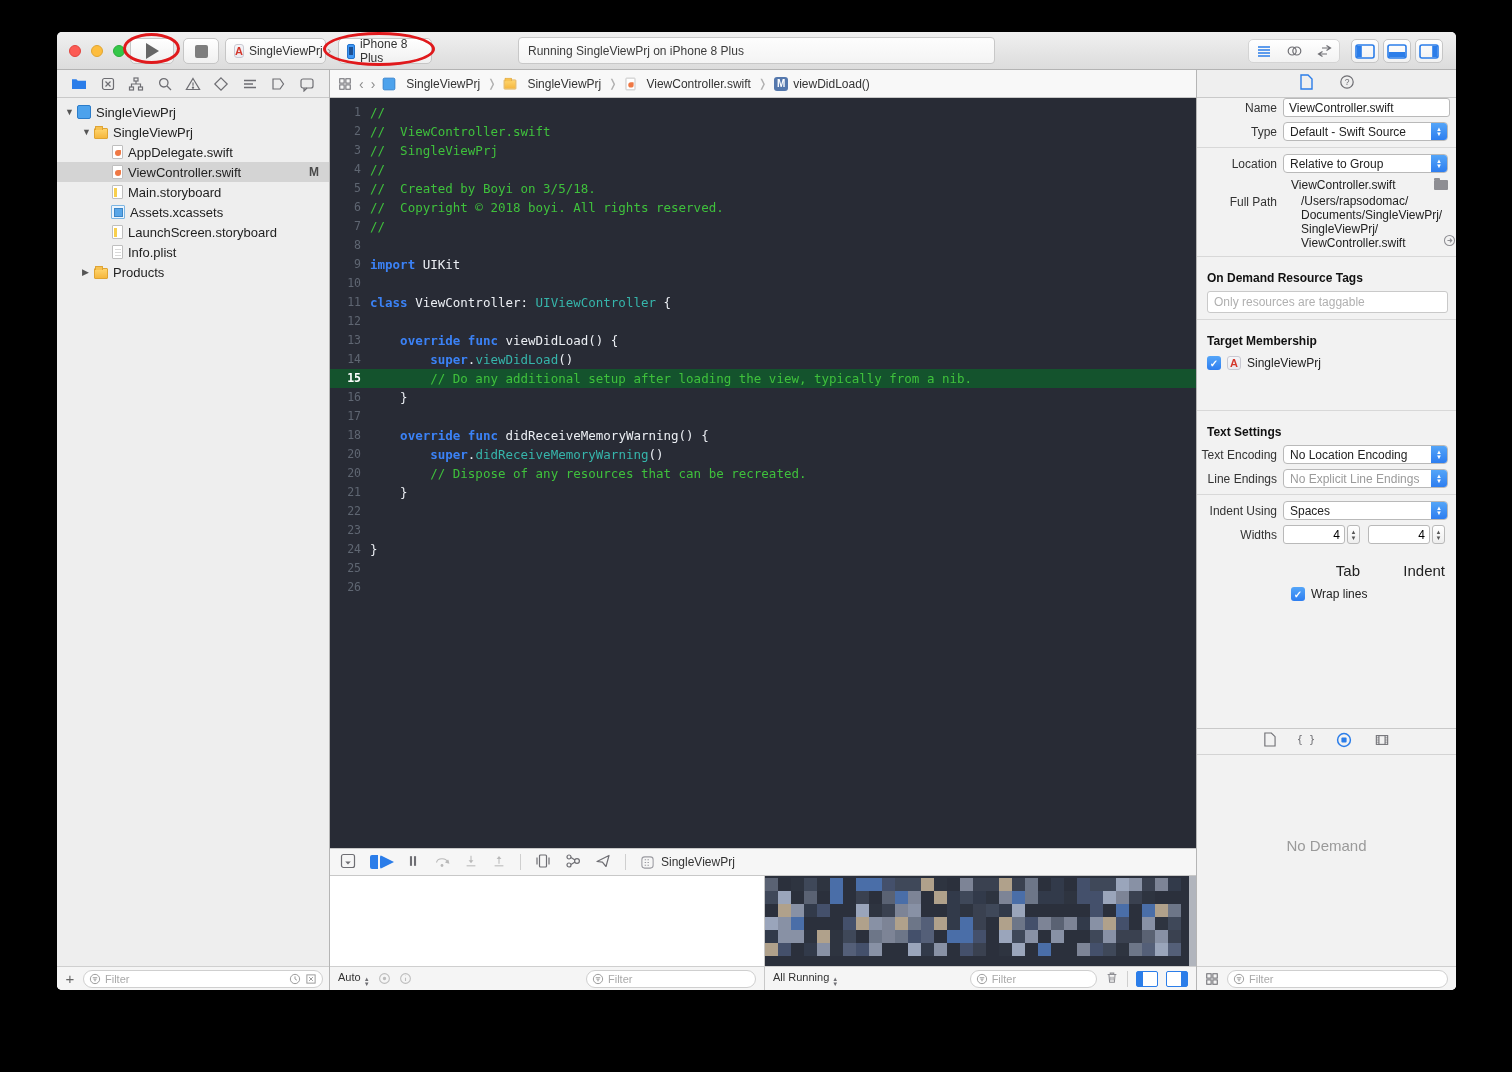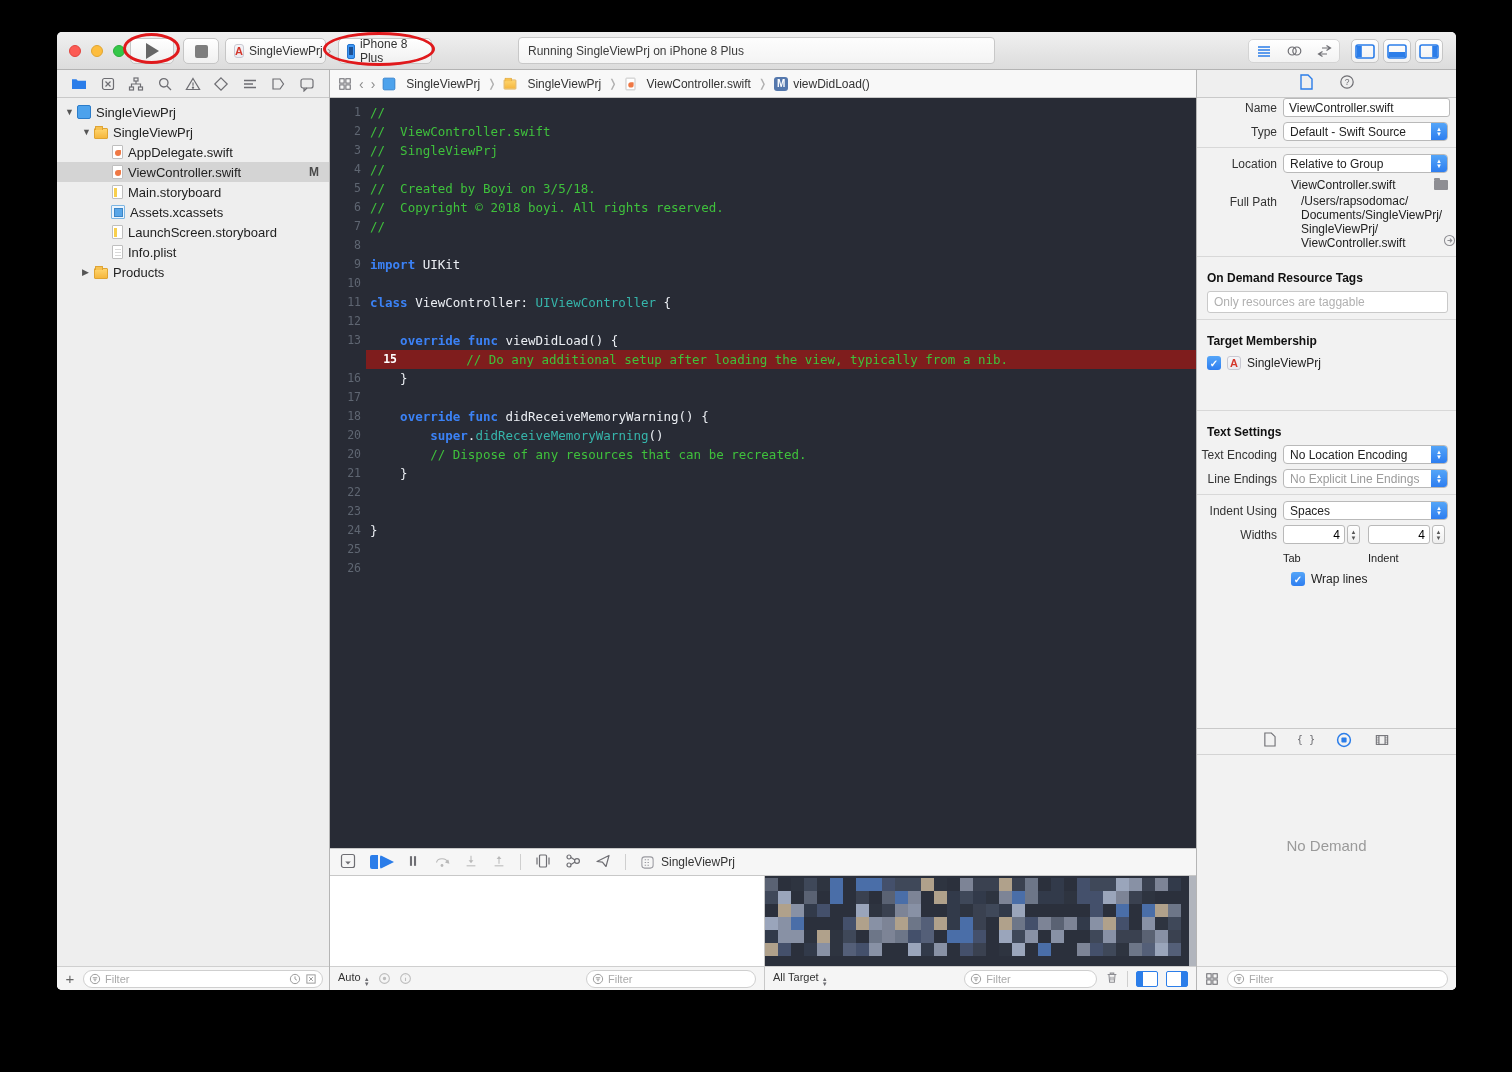--- a/index.html
+++ b/index.html
@@ -65,21 +65,21 @@
   .jumpbar { height:28px; background:#f8f8f8; border-bottom:1px solid #c8c8c8; display:flex; align-items:center; padding:0 8px; gap:7px; font-size:12px; color:#333; }
   .jb-chev { color:#8a8a8a; font-size:14px; }
   .crumb { display:flex; align-items:center; gap:5px; }
   .crumb-sep { color:#b0b0b0; font-size:11px; }
   .mbadge { width:14px; height:14px; background:#5578ad; color:#fff; border-radius:3px; font-size:10px; font-weight:bold; display:flex; align-items:center; justify-content:center; }
   .fi-s { transform:scale(.9); }
 
   
   .code-area { position:absolute; top:28px; left:0; right:0; height:750px; background:#282b35; overflow:hidden; padding-top:5px; font-family:"DejaVu Sans Mono", monospace; font-size:12.5px; }
   .cline { height:19px; line-height:19px; white-space:pre; display:flex; }
-  .cline.hl { background:#7f1d1d;margin-left:36px; }
+  .cline.hl { background:#14532d; }
   .gut { width:40px; flex:none; text-align:right; padding-right:9px; color:#5f6672; font-size:11.5px; }
   .cline.hl .gut { color:#fff; font-weight:bold; }
   .ct { color:#eceff4; }
   .tok-p { color:#eceff4; }
   .tok-c { color:#3fc13c; }
   .tok-k { color:#3b82f6; font-weight:bold; }
   .tok-y { color:#36b5ab; }
 
   
   .debugbar { position:absolute; top:778px; left:0; right:0; height:28px; background:#f6f6f6; border-top:1px solid #c8c8c8; border-bottom:1px solid #c8c8c8; display:flex; align-items:center; padding:0 10px; gap:14px; color:#6e6e73; font-size:12px; }
@@ -123,21 +123,21 @@
   .mini-folder:before { content:""; position:absolute; top:-2px; left:0; width:6px; height:2px; background:#8e8e93; border-radius:1px 1px 0 0; }
   .fullpath { display:flex; margin:2px 8px 0 0; }
   .fp-lines { margin-left:18px; line-height:14px; width:140px; }
   .fp-arrow { align-self:flex-end; margin-left:2px; color:#8e8e93; }
   .token-field { margin:0 8px 4px 10px; height:22px; border:1px solid #c9c9c9; border-radius:3px; background:#fff; display:flex; align-items:center; padding:0 6px; color:#b0b0b0; font-size:12px; }
   .tm-row { display:flex; align-items:center; gap:6px; margin:2px 0 40px 10px; }
   .checkbox { width:14px; height:14px; border-radius:3px; background:linear-gradient(#54a5f8,#2e7ef0); color:#fff; font-size:10px; font-weight:bold; display:flex; align-items:center; justify-content:center; flex:none; }
   .widths-row { display:flex; margin:0 8px 0 0; align-items:flex-start; }
   .wfield { width:62px; height:19px; background:#fff; border:1px solid #b9b9b9; border-radius:3px; text-align:right; font-size:12px; padding:0 4px; font-family:"Liberation Sans",sans-serif; }
   .stepper { width:13px; height:19px; border:1px solid #b9b9b9; border-radius:3px; margin-left:2px; display:flex; flex-direction:column; align-items:center; justify-content:center; font-size:6px; line-height:6px; color:#555; background:linear-gradient(#fff,#eee); }
-  .wsub { text-align:left; font-size:11px; color:#222; margin-top:8px; }
+  .wsub { text-align:right; font-size:15px; color:#222; margin-top:18px; }
   .wrap-row { display:flex; align-items:center; gap:6px; margin:8px 0 0 94px; }
   .insp-library { position:absolute; top:658px; left:0; right:0; height:238px; border-top:1px solid #c9c9c9; }
   .lib-tabs { height:26px; border-bottom:1px solid #d4d4d4; display:flex; align-items:center; justify-content:center; gap:22px; }
   .lib-empty { height:180px; display:flex; align-items:center; justify-content:center; color:#9a9a9a; font-size:15px; }
   .insp-bottom { position:absolute; bottom:0; left:0; right:0; height:24px; background:#f5f5f5; border-top:1px solid #cfcfcf; display:flex; align-items:center; padding:0 8px; gap:8px; }
   .grid-ic { color:#6e6e73; display:flex; }
 </style>
 </head>
 <body>
 
@@ -387,20 +387,21 @@
         <div class="cline"><span class="gut">4</span><span class="ct"><span class="tok-c">//</span></span></div>
         <div class="cline"><span class="gut">5</span><span class="ct"><span class="tok-c">//  Created by Boyi on 3/5/18.</span></span></div>
         <div class="cline"><span class="gut">6</span><span class="ct"><span class="tok-c">//  Copyright © 2018 boyi. All rights reserved.</span></span></div>
         <div class="cline"><span class="gut">7</span><span class="ct"><span class="tok-c">//</span></span></div>
         <div class="cline"><span class="gut">8</span><span class="ct"></span></div>
         <div class="cline"><span class="gut">9</span><span class="ct"><span class="tok-k">import</span><span class="tok-p"> UIKit</span></span></div>
         <div class="cline"><span class="gut">10</span><span class="ct"></span></div>
         <div class="cline"><span class="gut">11</span><span class="ct"><span class="tok-k">class</span><span class="tok-p"> ViewController: </span><span class="tok-y">UIViewController</span><span class="tok-p"> {</span></span></div>
         <div class="cline"><span class="gut">12</span><span class="ct"></span></div>
         <div class="cline"><span class="gut">13</span><span class="ct"><span class="tok-p">    </span><span class="tok-k">override</span><span class="tok-p"> </span><span class="tok-k">func</span><span class="tok-p"> viewDidLoad() {</span></span></div>
+        <div class="cline"><span class="gut">14</span><span class="ct"><span class="tok-p">        </span><span class="tok-k">super</span><span class="tok-p">.</span><span class="tok-y">viewDidLoad</span><span class="tok-p">()</span></span></div>
         <div class="cline hl"><span class="gut">15</span><span class="ct"><span class="tok-p">        </span><span class="tok-c">// Do any additional setup after loading the view, typically from a nib.</span></span></div>
         <div class="cline"><span class="gut">16</span><span class="ct"><span class="tok-p">    }</span></span></div>
         <div class="cline"><span class="gut">17</span><span class="ct"></span></div>
         <div class="cline"><span class="gut">18</span><span class="ct"><span class="tok-p">    </span><span class="tok-k">override</span><span class="tok-p"> </span><span class="tok-k">func</span><span class="tok-p"> didReceiveMemoryWarning() {</span></span></div>
         <div class="cline"><span class="gut">20</span><span class="ct"><span class="tok-p">        </span><span class="tok-k">super</span><span class="tok-p">.</span><span class="tok-y">didReceiveMemoryWarning</span><span class="tok-p">()</span></span></div>
         <div class="cline"><span class="gut">20</span><span class="ct"><span class="tok-p">        </span><span class="tok-c">// Dispose of any resources that can be recreated.</span></span></div>
         <div class="cline"><span class="gut">21</span><span class="ct"><span class="tok-p">    }</span></span></div>
         <div class="cline"><span class="gut">22</span><span class="ct"></span></div>
         <div class="cline"><span class="gut">23</span><span class="ct"></span></div>
         <div class="cline"><span class="gut">24</span><span class="ct"><span class="tok-p">}</span></span></div>
@@ -488,21 +489,21 @@
           <span class="ff-ic">
               <svg width="12" height="12" viewBox="0 0 16 16" fill="none" stroke="currentColor" stroke-width="1.3">
                 <circle cx="8" cy="8" r="6.2"></circle>
                 <path d="M5 6.3h6M6 8.3h4M7 10.3h2"></path>
               </svg>
             </span>
           <span class="ph">Filter</span>
         </div>
       </div>
       <div class="console-bottom">
-        <span><span>All Target</span> <span class="updown">▲<br>▼</span></span>
+        <span><span>All Running</span> <span class="updown">▲<br>▼</span></span>
         <span class="spacer"></span>
         <div class="filter-field" style="max-width:170px">
           <span class="ff-ic">
               <svg width="12" height="12" viewBox="0 0 16 16" fill="none" stroke="currentColor" stroke-width="1.3">
                 <circle cx="8" cy="8" r="6.2"></circle>
                 <path d="M5 6.3h6M6 8.3h4M7 10.3h2"></path>
               </svg>
             </span>
           <span class="ph">Filter</span>
         </div>

